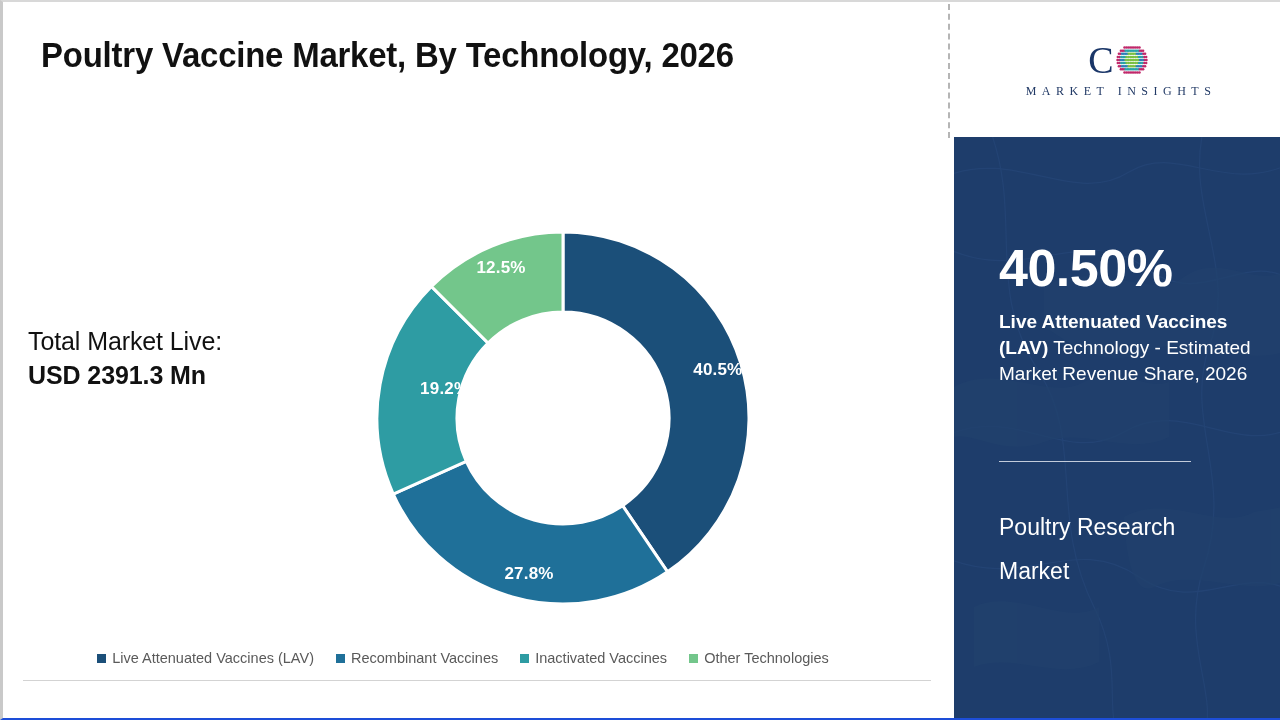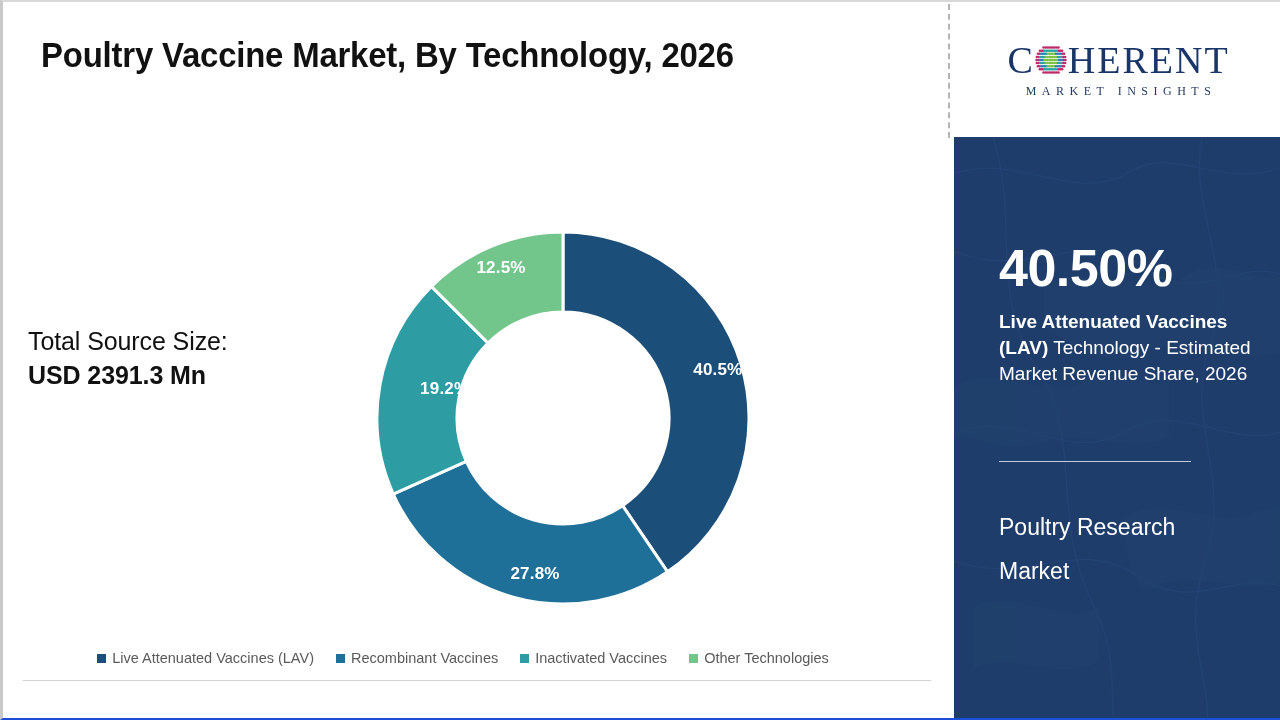--- a/index.html
+++ b/index.html
@@ -235,35 +235,35 @@
 <body>
 
 <div class="page">
 
   <div class="left-pane">
 
     <div class="main-title">Poultry Vaccine Market, By Technology, 2026</div>
 
 
     <div class="total-market">
-      <div class="tm-label">Total Source Size:</div>
+      <div class="tm-label">Total Market Live:</div>
       <div class="tm-value">USD 2391.3 Mn</div>
     </div>
 
     <div class="donut-wrap">
       <svg width="376" height="376" viewBox="0 0 376 376">
         <g id="donut-slices">
             <path d="M 188 2 A 186 186 0 0 1 292.5475082804963 341.8369868150685 L 247.58083805232582 275.67054087310356 A 106 106 0 0 0 188 82 Z" fill="#1b4f79" stroke="#ffffff" stroke-width="3"></path>
             <path d="M 292.5475082804963 341.8369868150685 A 186 186 0 0 1 18.239364742948453 264.0087279009609 L 91.25469173522869 231.31680192205297 A 106 106 0 0 0 247.58083805232582 275.67054087310356 Z" fill="#1f7099" stroke="#ffffff" stroke-width="3"></path>
             <path d="M 18.239364742948453 264.0087279009609 A 186 186 0 0 1 56.47813869930221 56.47813869930212 L 113.04668119422598 113.04668119422594 A 106 106 0 0 0 91.25469173522869 231.31680192205297 Z" fill="#2e9ca3" stroke="#ffffff" stroke-width="3"></path>
             <path d="M 56.47813869930221 56.47813869930212 A 186 186 0 0 1 187.99999999999997 2 L 187.99999999999997 82 A 106 106 0 0 0 113.04668119422598 113.04668119422594 Z" fill="#73c68b" stroke="#ffffff" stroke-width="3"></path>
           </g>
       </svg>
       <div class="slice-label" id="lbl0" style="left: 342.838px; top: 140.365px; transform: translate(-50%, -50%);">40.5%</div>
-      <div class="slice-label" id="lbl1" style="left: 160px; top: 343.848px; transform: translate(-50%, -50%);">27.8%</div>
+      <div class="slice-label" id="lbl1" style="left: 154px; top: 343.848px; transform: translate(-50%, -50%);">27.8%</div>
       <div class="slice-label" id="lbl2" style="left: 28.6819px; top: 158.645px; transform: translate(-50%, -50%); margin-left: 41px;">19.2%</div>
       <div class="slice-label" id="lbl3" style="left: 126.005px; top: 38.3315px; transform: translate(-50%, -50%);">12.5%</div>
     </div>
 
     <div class="legend" id="legend-root">
         <div class="legend-item">
           <span class="legend-swatch" style="background: rgb(27, 79, 121);"></span>
           <span class="legend-text">Live Attenuated Vaccines (LAV)</span>
         </div>
         <div class="legend-item">
@@ -422,21 +422,20 @@
               <circle cx="10.363012772765936" cy="28.4" r="1.25" fill="#c0286a"></circle>
               <circle cx="12.24200851517729" cy="28.4" r="1.25" fill="#c0286a"></circle>
               <circle cx="14.121004257588645" cy="28.4" r="1.25" fill="#c0286a"></circle>
               <circle cx="16" cy="28.4" r="1.25" fill="#c0286a"></circle>
               <circle cx="17.878995742411355" cy="28.4" r="1.25" fill="#c0286a"></circle>
               <circle cx="19.75799148482271" cy="28.4" r="1.25" fill="#c0286a"></circle>
               <circle cx="21.636987227234066" cy="28.4" r="1.25" fill="#c0286a"></circle>
               <circle cx="23.51598296964542" cy="28.4" r="1.25" fill="#c0286a"></circle>
             </svg>
         </span>
-        <span>HERENT</span>
       </div>
       <div class="logo-sub">MARKET INSIGHTS</div>
     </div>
 
     <div class="blue-panel">
       <svg class="map-tex" viewBox="0 0 329 585" preserveAspectRatio="none">
         <g fill="none" stroke="#2b4d80" stroke-width="1.2" opacity="0.85">
           <path d="M -10 40 C 60 10, 120 70, 175 35 C 225 5, 270 60, 340 25"></path>
           <path d="M -10 110 C 70 150, 130 85, 190 130 C 250 175, 290 110, 340 145"></path>
           <path d="M 35 -10 C 70 80, 30 150, 85 235 C 130 305, 95 380, 140 470 C 170 530, 150 570, 165 600"></path>

